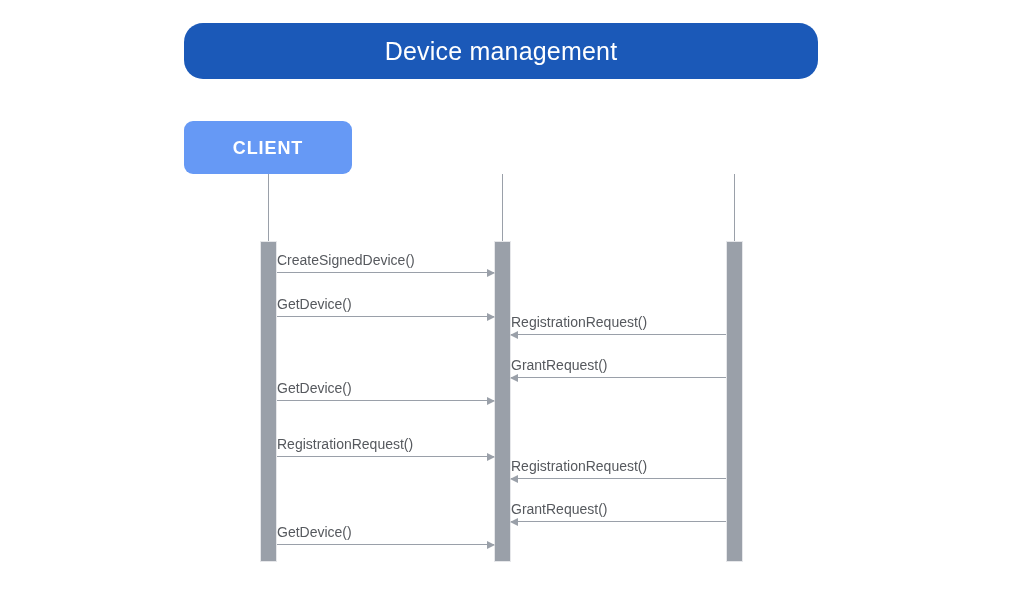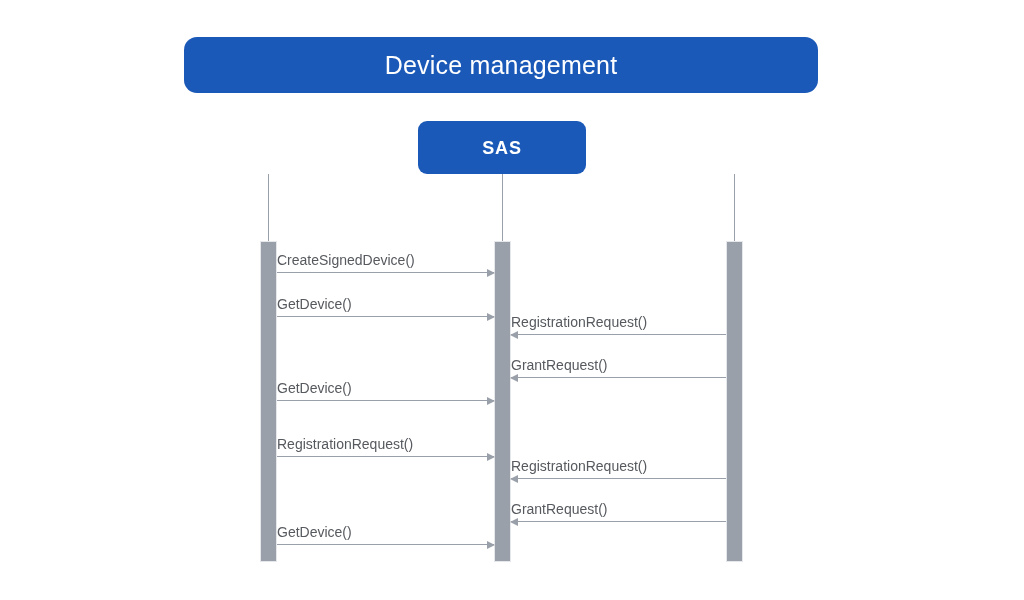--- a/index.html
+++ b/index.html
@@ -16,24 +16,24 @@
   #stage {
     position: relative;
     width: 1024px;
     height: 600px;
   }
 
   
   .title-banner {
     position: absolute;
     left: 184px;
-    top: 37px;
+    top: 23px;
     width: 634px;
     height: 56px;
-    border-radius: 13px;
+    border-radius: 19px;
     background: #1b59b8;
     display: flex;
     align-items: center;
     justify-content: center;
     box-sizing: border-box;
   }
   .title-banner .title-text {
     color: #ffffff;
     font-size: 25px;
     font-weight: 400;
@@ -122,22 +122,22 @@
 </style>
 </head>
 <body>
 
 <div id="stage">
 
   <div class="title-banner">
     <span class="title-text">Device management</span>
   </div>
 
-  <div class="participant-box" style="left:418px;background:#1b59b8;">
-    <span class="participant-label">SAS</span>
+  <div class="participant-box" style="left:184px;background:#6699f5;">
+    <span class="participant-label">CLIENT</span>
   </div>
 
   <div class="lifeline" style="left:268px;height:67px;"></div>
   <div class="lifeline" style="left:502px;height:67px;"></div>
   <div class="lifeline" style="left:734px;height:67px;"></div>
 
   <div class="activation-bar" style="left:260px;top:241px;height:319px;"></div>
   <div class="activation-bar" style="left:494px;top:241px;height:319px;"></div>
   <div class="activation-bar" style="left:726px;top:241px;height:319px;"></div>
 

